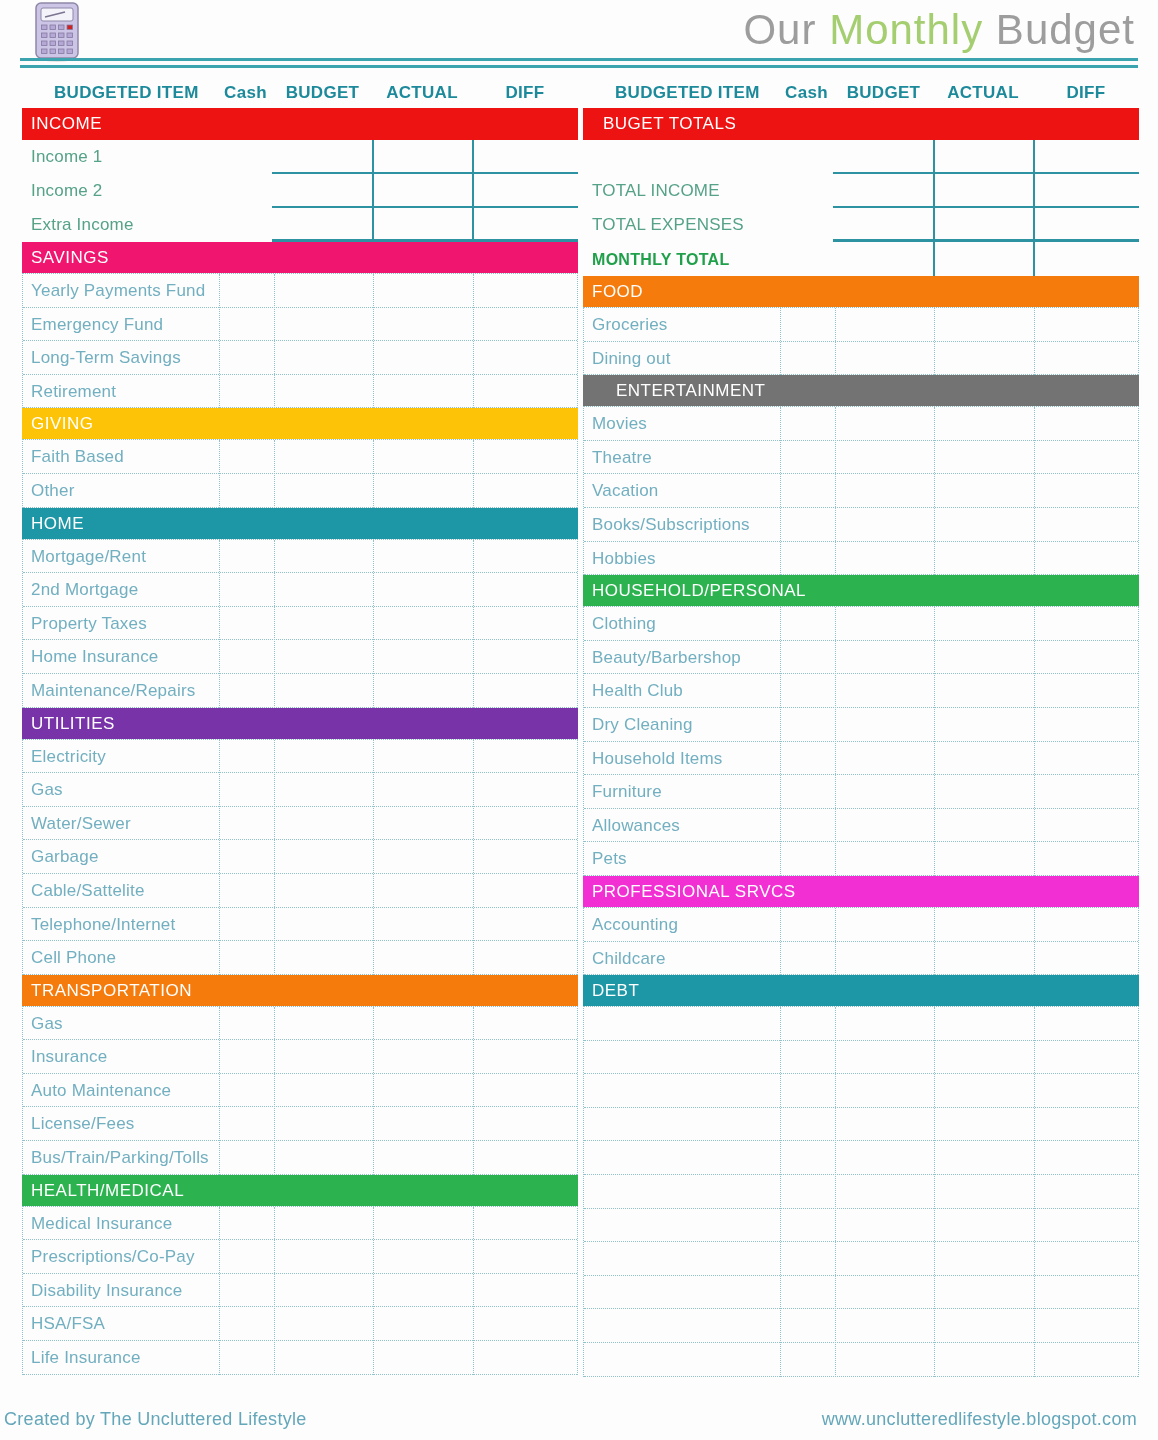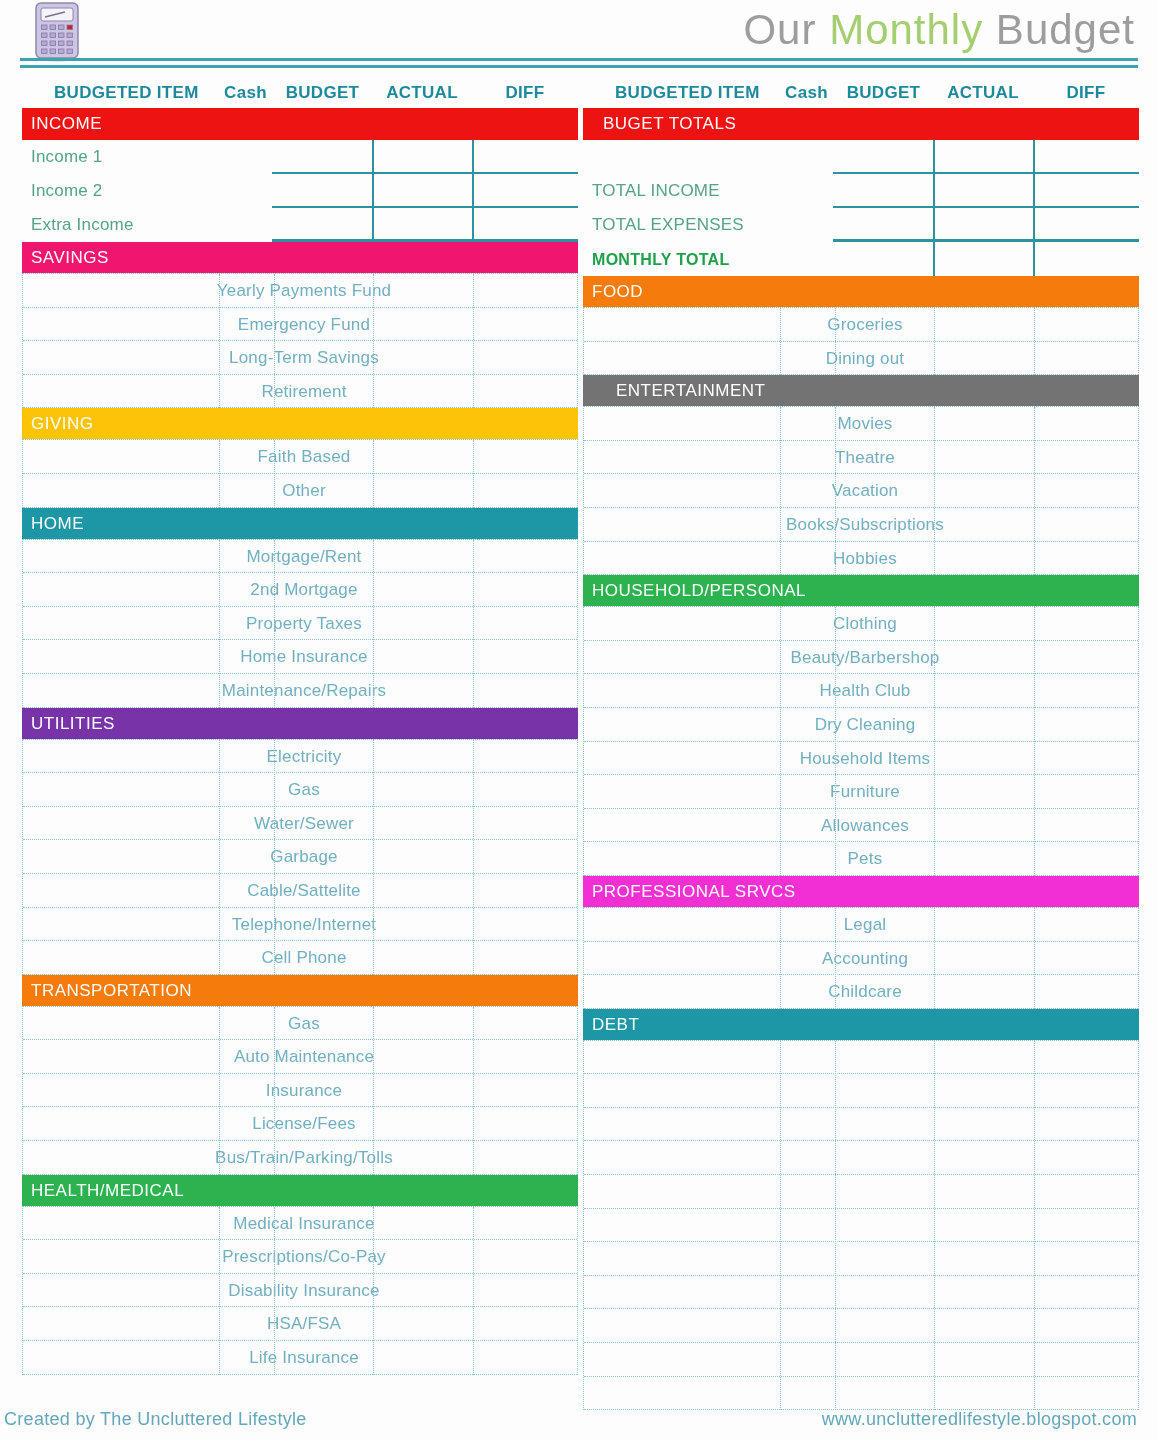--- a/index.html
+++ b/index.html
@@ -93,21 +93,20 @@
   .uline.thick { height: 3px; }
   .vline { position: absolute; top: 0; bottom: 0; width: 2px; background: #2d93a3; }
   .vline.v1 { left: 350px; }
   .vline.v2 { left: 450px; }
 
   
   .section-body {
     position: relative;
     border: 1px dotted #8fc2ca;
     border-bottom: none;
-    text-align: center;
   }
   .row { height: 33.6px; border-bottom: 1px dotted #8fc2ca; }
   .row-label {
     display: inline-block;
     padding-left: 8px;
     font-size: 17px;
     line-height: 33.6px;
     color: #72afc0;
     letter-spacing: 0.2px;
     white-space: nowrap;
@@ -235,22 +234,22 @@
             <div class="col-div" style="left: 196px;"></div>
             <div class="col-div" style="left: 251px;"></div>
             <div class="col-div" style="left: 350px;"></div>
             <div class="col-div" style="left: 450px;"></div>
           </div>
         </div>
         <div class="section">
           <div class="bar" style="background: rgb(245, 123, 13);">TRANSPORTATION</div>
           <div class="section-body">
             <div class="row"><span class="row-label">Gas</span></div>
+            <div class="row"><span class="row-label">Insurance</span></div>
             <div class="row"><span class="row-label">Auto Maintenance</span></div>
-            <div class="row"><span class="row-label">Insurance</span></div>
             <div class="row"><span class="row-label">License/Fees</span></div>
             <div class="row"><span class="row-label">Bus/Train/Parking/Tolls</span></div>
             <div class="col-div" style="left: 196px;"></div>
             <div class="col-div" style="left: 251px;"></div>
             <div class="col-div" style="left: 350px;"></div>
             <div class="col-div" style="left: 450px;"></div>
           </div>
         </div>
         <div class="section">
           <div class="bar" style="background: rgb(44, 179, 80);">HEALTH/MEDICAL</div>
@@ -340,21 +339,20 @@
             <div class="row"><span class="row-label">Pets</span></div>
             <div class="col-div" style="left: 196px;"></div>
             <div class="col-div" style="left: 251px;"></div>
             <div class="col-div" style="left: 350px;"></div>
             <div class="col-div" style="left: 450px;"></div>
           </div>
         </div>
         <div class="section">
           <div class="bar" style="background: rgb(242, 47, 211);">PROFESSIONAL SRVCS</div>
           <div class="section-body">
-            <div class="row"><span class="row-label">Legal</span></div>
             <div class="row"><span class="row-label">Accounting</span></div>
             <div class="row"><span class="row-label">Childcare</span></div>
             <div class="col-div" style="left: 196px;"></div>
             <div class="col-div" style="left: 251px;"></div>
             <div class="col-div" style="left: 350px;"></div>
             <div class="col-div" style="left: 450px;"></div>
           </div>
         </div>
         <div class="section">
           <div class="bar" style="background: rgb(29, 150, 165);">DEBT</div>

